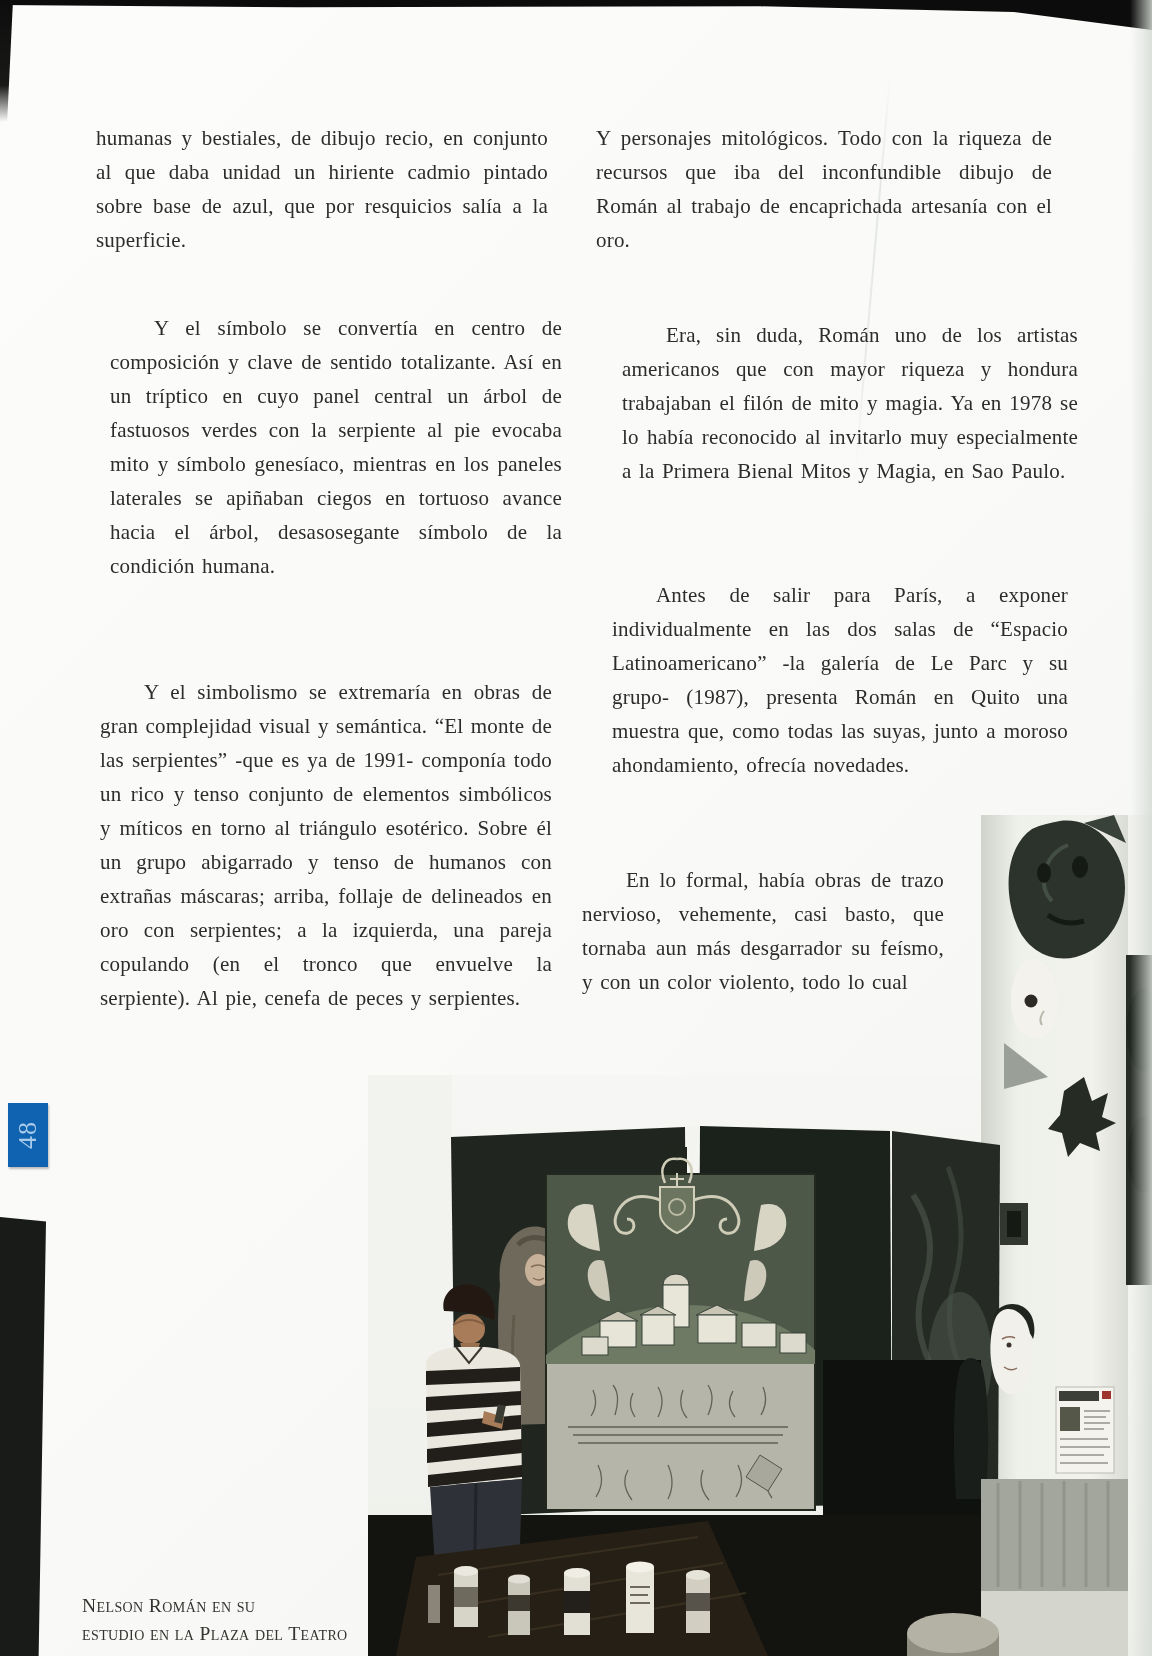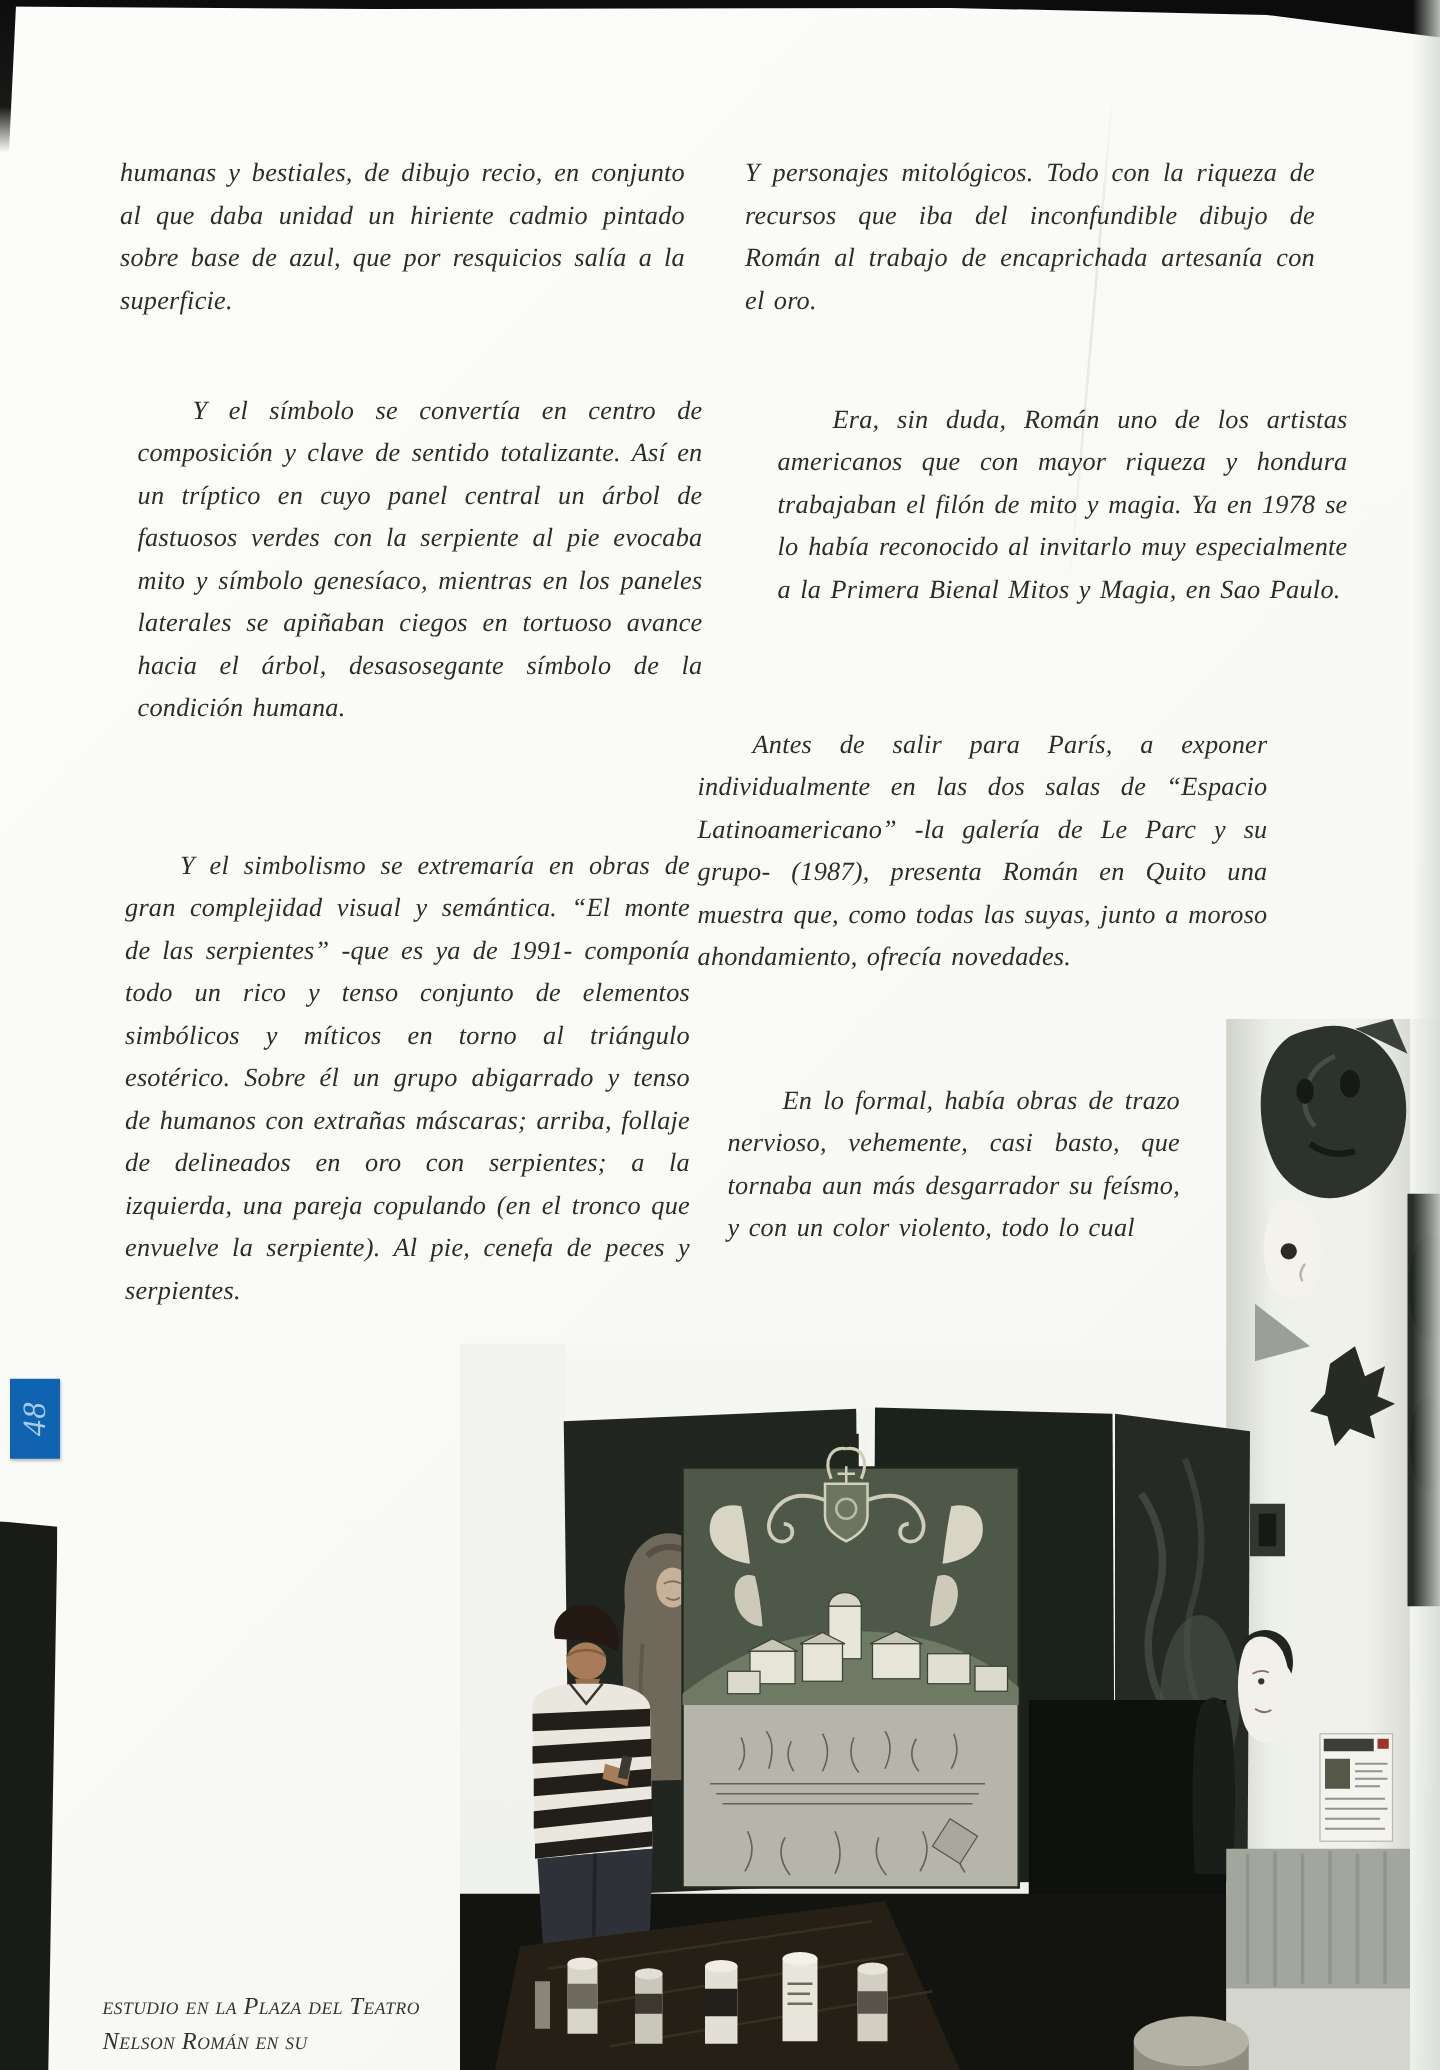--- a/index.html
+++ b/index.html
@@ -1,20 +1,19 @@
 <!DOCTYPE html>
 <html lang="es"><head>
 <meta charset="utf-8">
 <style>
   html,body{margin:0;padding:0;background:#e9e9e7;}
   .page{
     position:relative;width:1152px;height:1656px;overflow:hidden;
     background:linear-gradient(135deg,#fcfdfb 0%,#f9faf8 55%,#f3f5f2 100%);
     font-family:"Liberation Serif","DejaVu Serif",serif;
-    font-style:italic;
   }
   
   .scan-top{
     position:absolute;left:0;top:0;width:1152px;height:30px;background:#0b0c0b;
     clip-path:polygon(0 0,100% 0,100% 100%,88% 40%,66% 21%,26% 24%,0 17%);
   }
   .scan-left-top{
     position:absolute;left:0;top:0;width:13px;height:122px;
     background:linear-gradient(to bottom,#0c0d0c 0%,#191a18 70%,rgba(25,26,24,0) 100%);
     clip-path:polygon(0 0,100% 0,55% 100%,0 100%);
@@ -37,21 +36,21 @@
   .para{
     position:absolute;color:#2d2c2a;font-size:21px;line-height:34px;
     text-align:justify;word-spacing:2px;letter-spacing:.2px;margin:0;
   }
   .indent{text-indent:44px;}
   .lp1{left:96px;top:121px;width:452px;}
   .lp2{left:96px;top:311px;width:452px;margin-left:14px;}
   .lp3{left:100px;top:675px;width:452px;}
   .rp1{left:596px;top:121px;width:456px;}
   .rp2{left:582px;top:318px;width:456px;margin-left:40px;}
-  .rp3{left:558px;top:578px;width:456px;}
+  .rp3{left:612px;top:578px;width:456px;}
   .rp4{left:582px;top:863px;width:362px;}
   
   .page-tab{
     position:absolute;left:8px;top:1103px;width:40px;height:64px;
     display:flex;align-items:center;justify-content:center;
     box-shadow:1px 2px 2px rgba(0,0,0,.25);
   }
   .page-tab span{
     transform:rotate(-90deg);font-size:26px;letter-spacing:1px;
     font-family:"Liberation Serif","DejaVu Serif",serif;
@@ -259,18 +258,18 @@
       <path d="M539,818 h92 v23 h-92 Z" fill="#8f8c80"></path>
       <ellipse cx="585" cy="818" rx="46" ry="20" fill="#b4b1a5"></ellipse>
     </g>
   </svg>
 
   <div class="page-tab" style="background: rgb(16, 99, 177);">
     <span style="color: rgb(169, 203, 233);">48</span>
   </div>
 
   <div class="caption">
+    <div>Nelson Román en su</div>
     <div>estudio en la Plaza del Teatro</div>
-    <div>Nelson Román en su</div>
   </div>
 
   <div class="scan-right-shade"></div>
 </div>
 
 </body></html>

